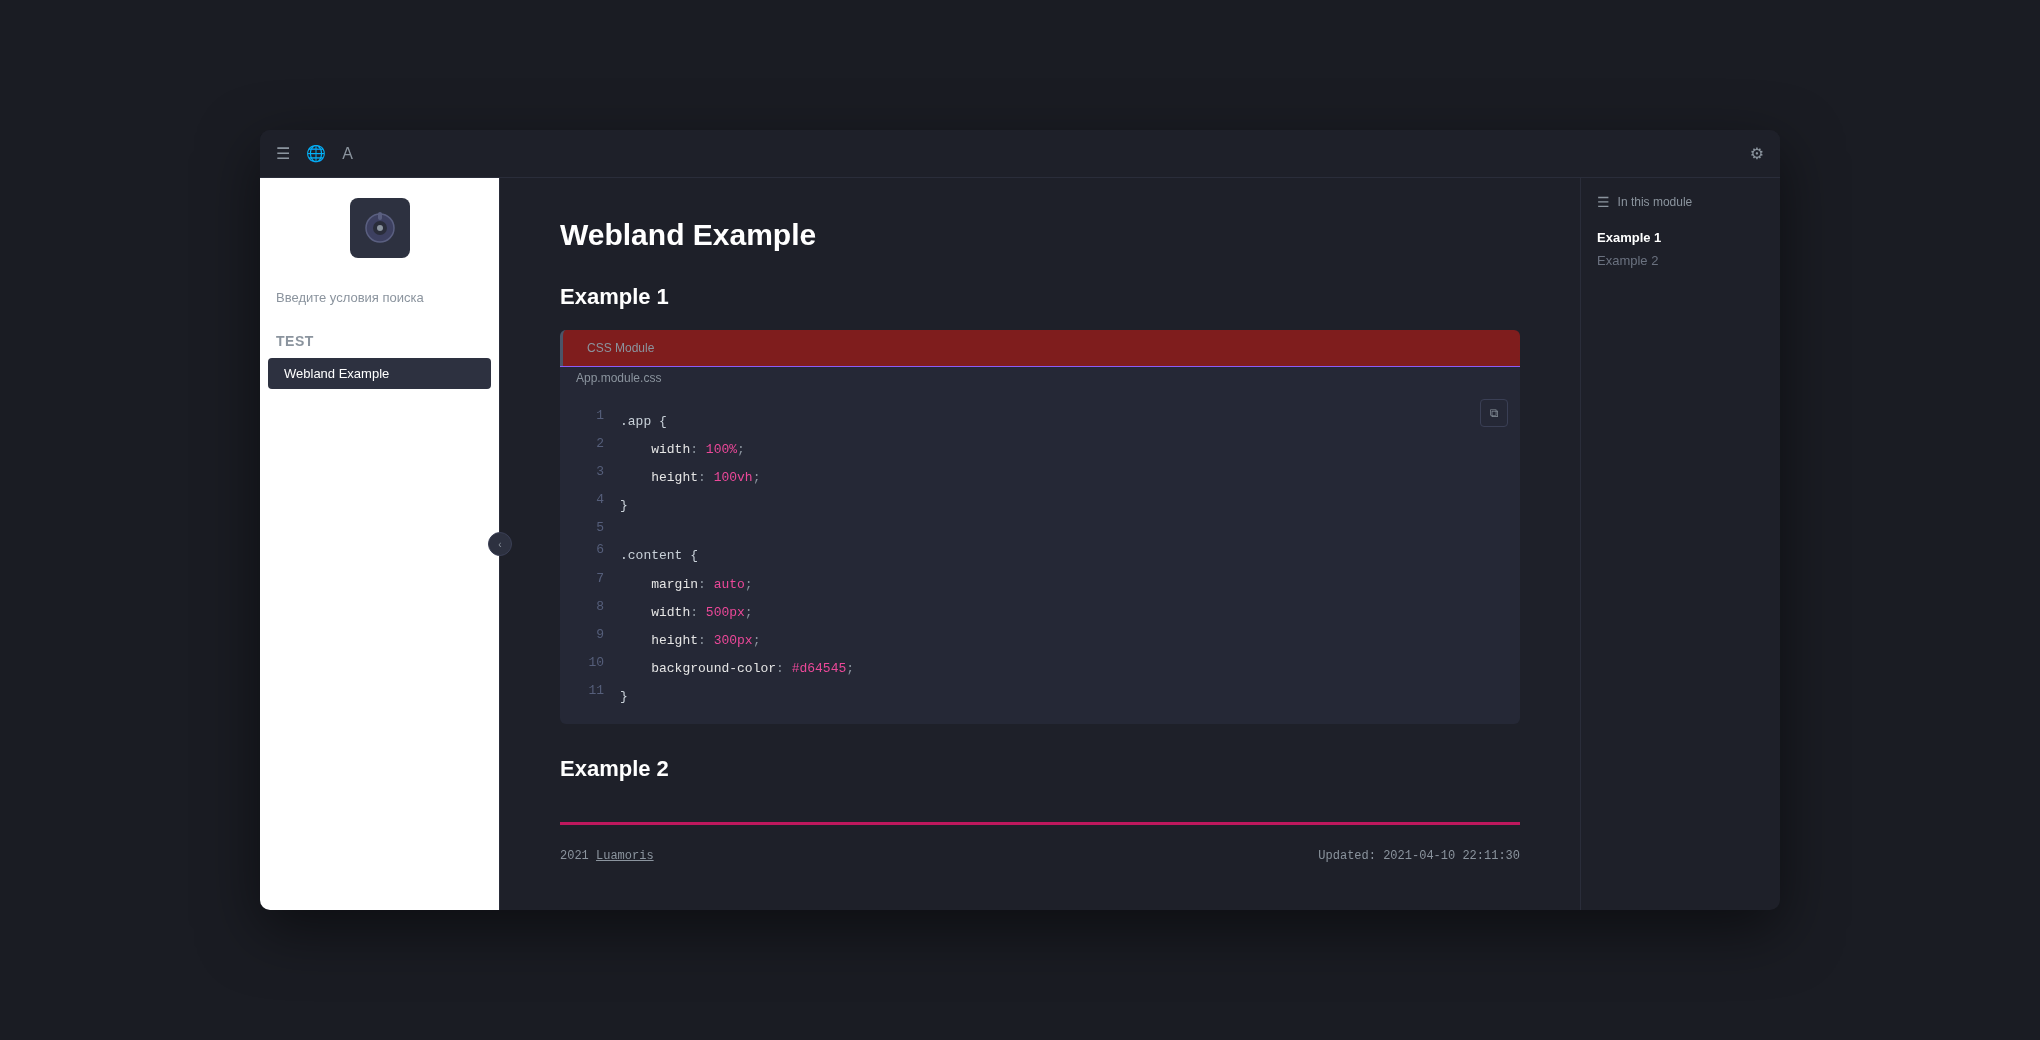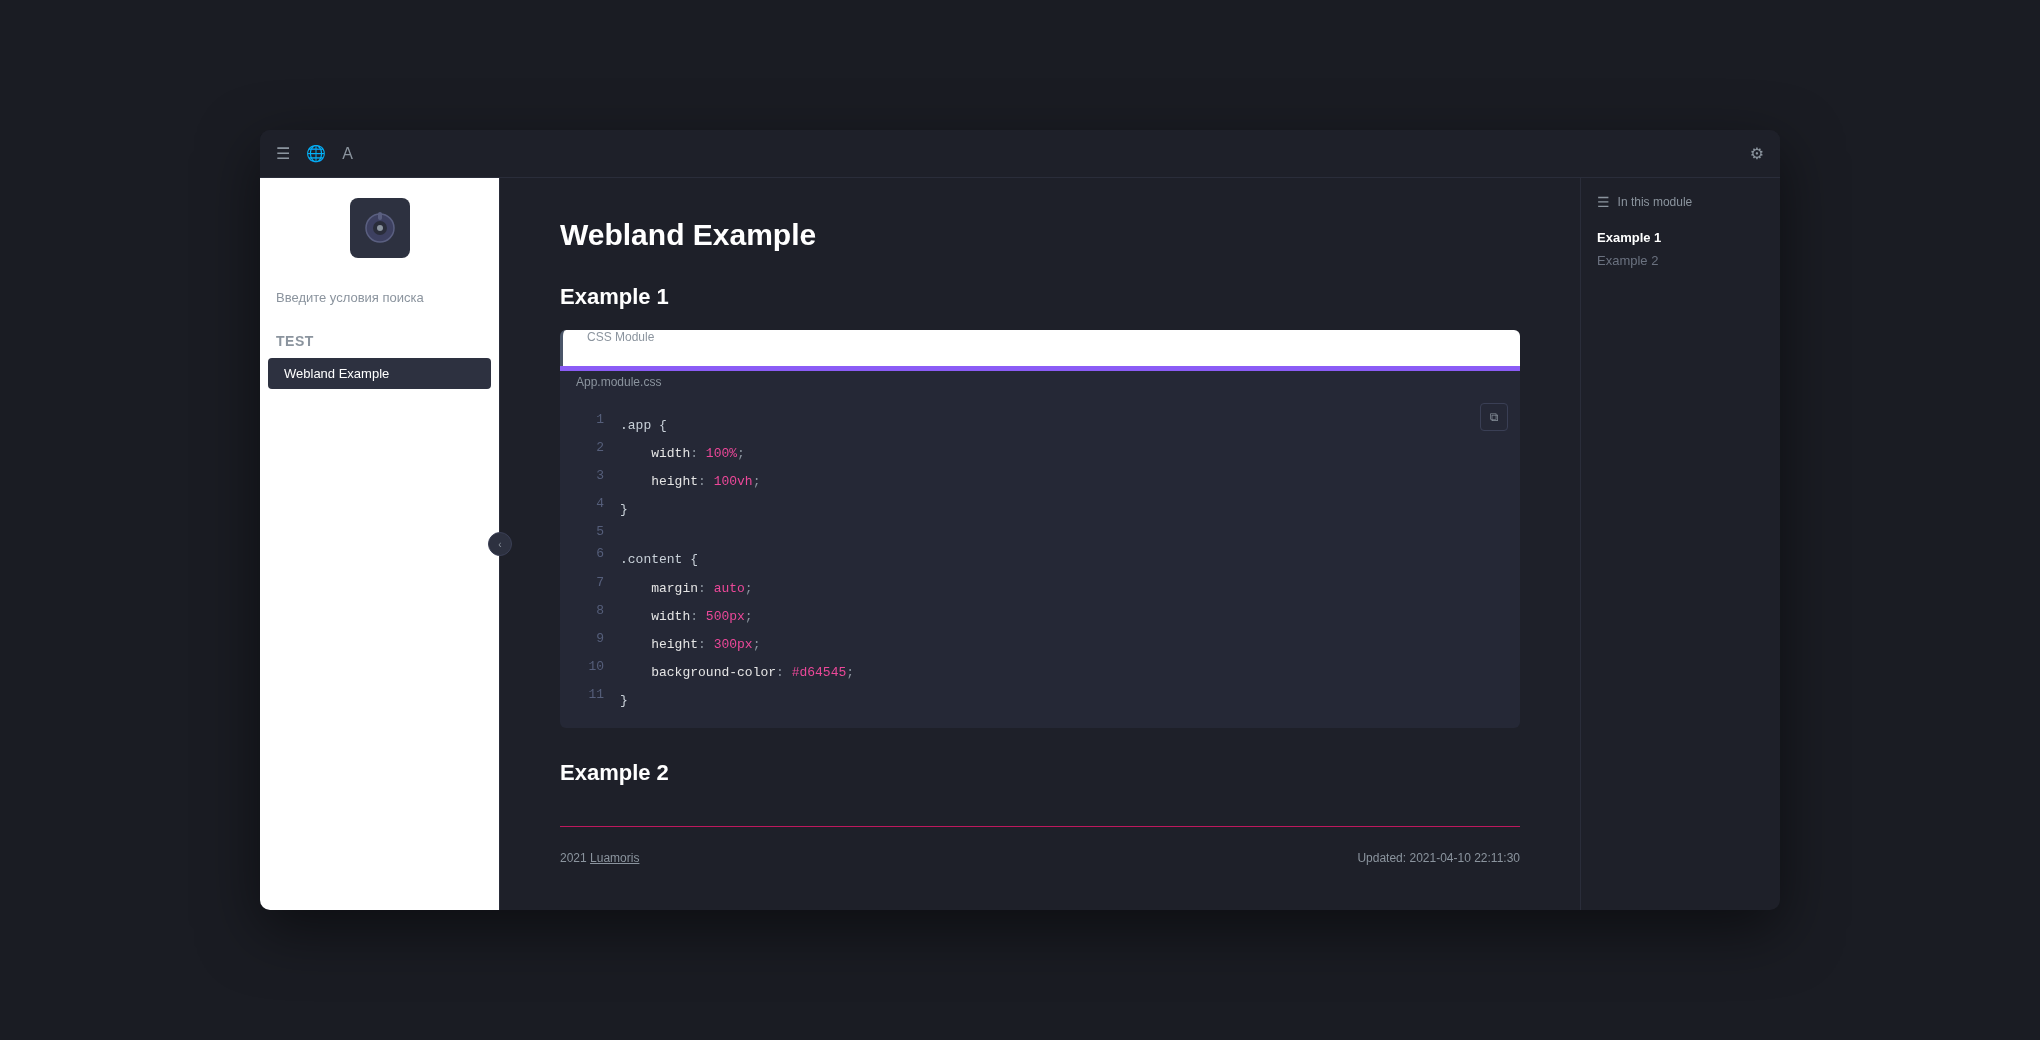--- a/index.html
+++ b/index.html
@@ -193,41 +193,41 @@
       margin-bottom: 20px;
     }
 
     
     .code-container {
       margin-bottom: 32px;
     }
 
     .code-tab-bar {
       display: flex;
-      align-items: flex-start;
-      background: #ffffff;
+      align-items: center;
+      background: #7f1d1d;
       border-top-left-radius: 6px;
       border-top-right-radius: 6px;
       padding: 0 16px;
       height: 36px;
       border-left: 3px solid #4a5568;
     }
 
     .code-tab {
       font-size: 12px;
       color: #8b949e;
       padding: 0 8px;
     }
 
     .code-filename-bar {
       background: #252836;
       padding: 4px 16px;
       font-size: 12px;
       color: #8b949e;
-      border-top: 5px solid #8b5cf6;
+      border-top: 1px solid #8b5cf6;
     }
 
     .code-block {
       background: #252836;
       padding: 16px 0;
       border-bottom-left-radius: 6px;
       border-bottom-right-radius: 6px;
       font-family: 'Courier New', Courier, monospace;
       font-size: 13px;
       line-height: 1.7;
@@ -273,26 +273,27 @@
     }
     .code-property { color: #e5e5e5; }
     .code-value { color: #ec4899; }
     .code-selector { color: #c9d1d9; }
     .code-punctuation { color: #8b949e; }
 
     
     .footer {
       margin-top: 40px;
       padding-top: 24px;
-      border-top: 1px solid #be185d;
+      border-top: 3px solid #be185d;
       display: flex;
       justify-content: space-between;
       align-items: flex-start;
       font-size: 12px;
       color: #8b949e;
+      font-family: Liberation Mono, monospace;
     }
 
     .footer-link {
       color: #8b949e;
       text-decoration: underline;
       cursor: pointer;
     }
 
     
     .toc-panel {

